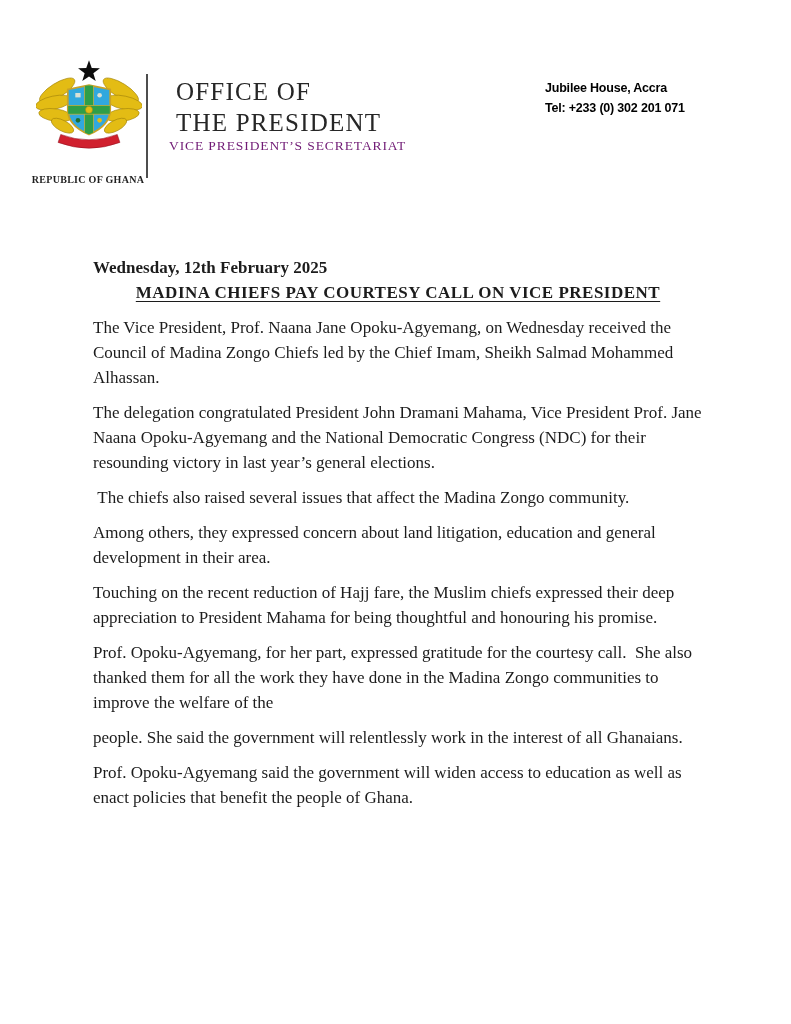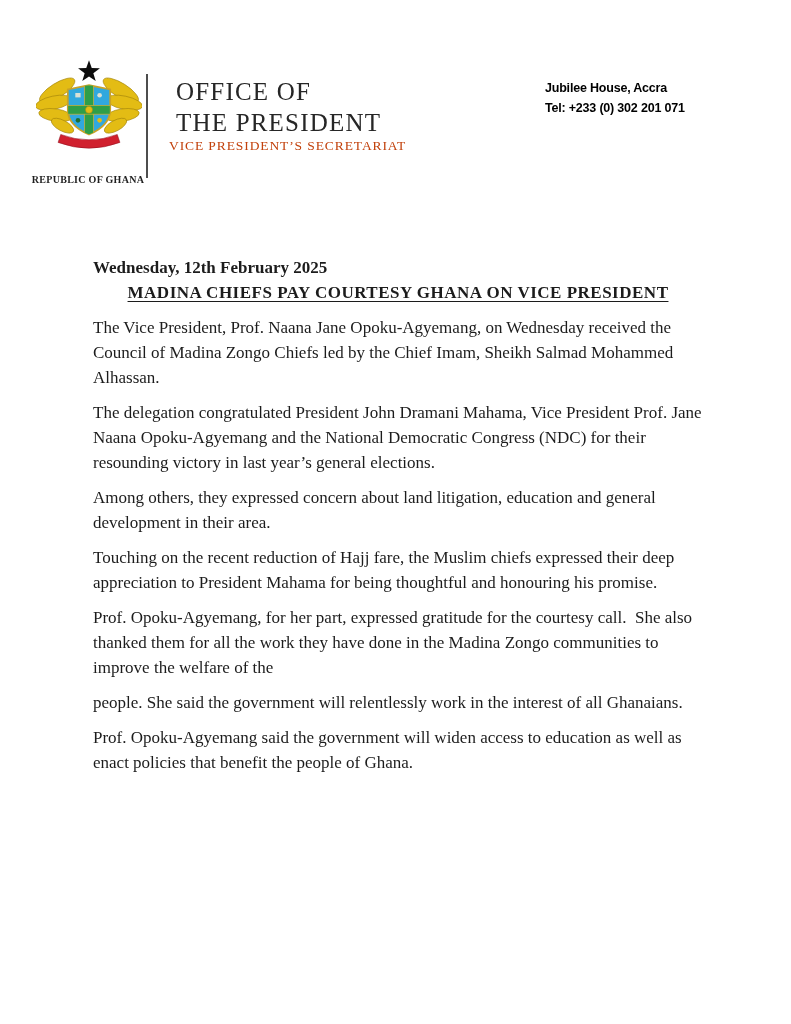--- a/index.html
+++ b/index.html
@@ -55,21 +55,21 @@
     white-space: nowrap;
     margin-left: 12px;
   }
   .secretariat {
     position: absolute;
     left: 169px;
     top: 138px;
     font-family: "Liberation Serif", serif;
     font-size: 13.5px;
     letter-spacing: 0.9px;
-    color: #c2410c;
+    color: #701a75;
     white-space: nowrap;
   }
   .contact-block {
     position: absolute;
     left: 545px;
     top: 78px;
     font-family: "Liberation Sans", sans-serif;
     font-weight: bold;
     font-size: 12.5px;
     line-height: 20px;
@@ -162,23 +162,24 @@
     <div class="secretariat">VICE PRESIDENT’S SECRETARIAT</div>
 
     <div class="contact-block">
       <div>Jubilee House, Accra</div>
       <div>Tel: +233 (0) 302 201 071</div>
     </div>
   </header>
 
   <main class="doc-body">
     <div class="doc-date">Wednesday, 12th February 2025</div>
-    <h1 class="doc-headline">MADINA CHIEFS PAY COURTESY GHANA ON VICE PRESIDENT</h1>
+    <h1 class="doc-headline">MADINA CHIEFS PAY COURTESY CALL ON VICE PRESIDENT</h1>
     <p>The Vice President, Prof. Naana Jane Opoku-Agyemang, on Wednesday received the Council of Madina Zongo Chiefs led by the Chief Imam, Sheikh Salmad Mohammed Alhassan.</p>
     <p>The delegation congratulated President John Dramani Mahama, Vice President Prof. Jane Naana Opoku-Agyemang and the National Democratic Congress (NDC) for their resounding victory in last year’s general elections.</p>
+    <p> The chiefs also raised several issues that affect the Madina Zongo community.</p>
     <p>Among others, they expressed concern about land litigation, education and general development in their area.</p>
     <p>Touching on the recent reduction of Hajj fare, the Muslim chiefs expressed their deep appreciation to President Mahama for being thoughtful and honouring his promise.</p>
     <p>Prof. Opoku-Agyemang, for her part, expressed gratitude for the courtesy call.  She also thanked them for all the work they have done in the Madina Zongo communities to improve the welfare of the</p>
     <p>people. She said the government will relentlessly work in the interest of all Ghanaians.</p>
     <p>Prof. Opoku-Agyemang said the government will widen access to education as well as enact policies that benefit the people of Ghana.</p>
   </main>
 
 </div>
 
 </body></html>

